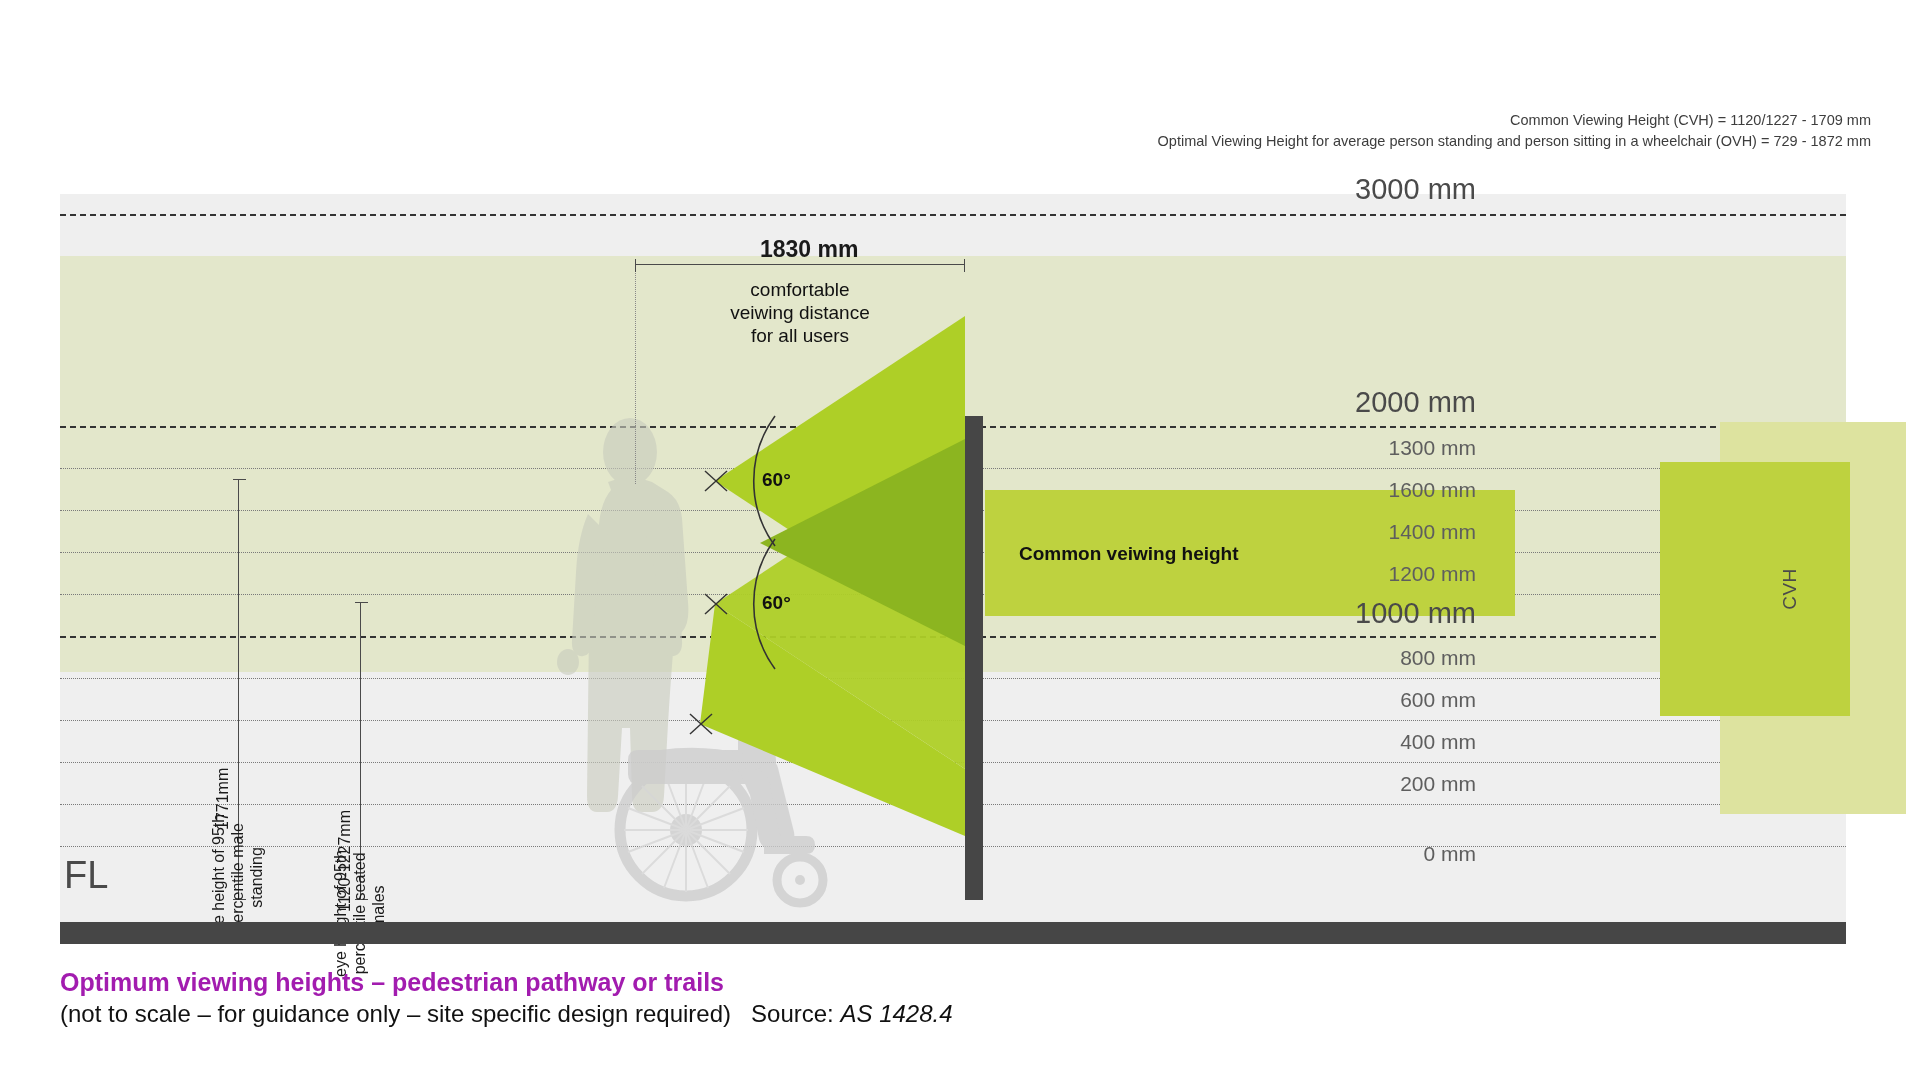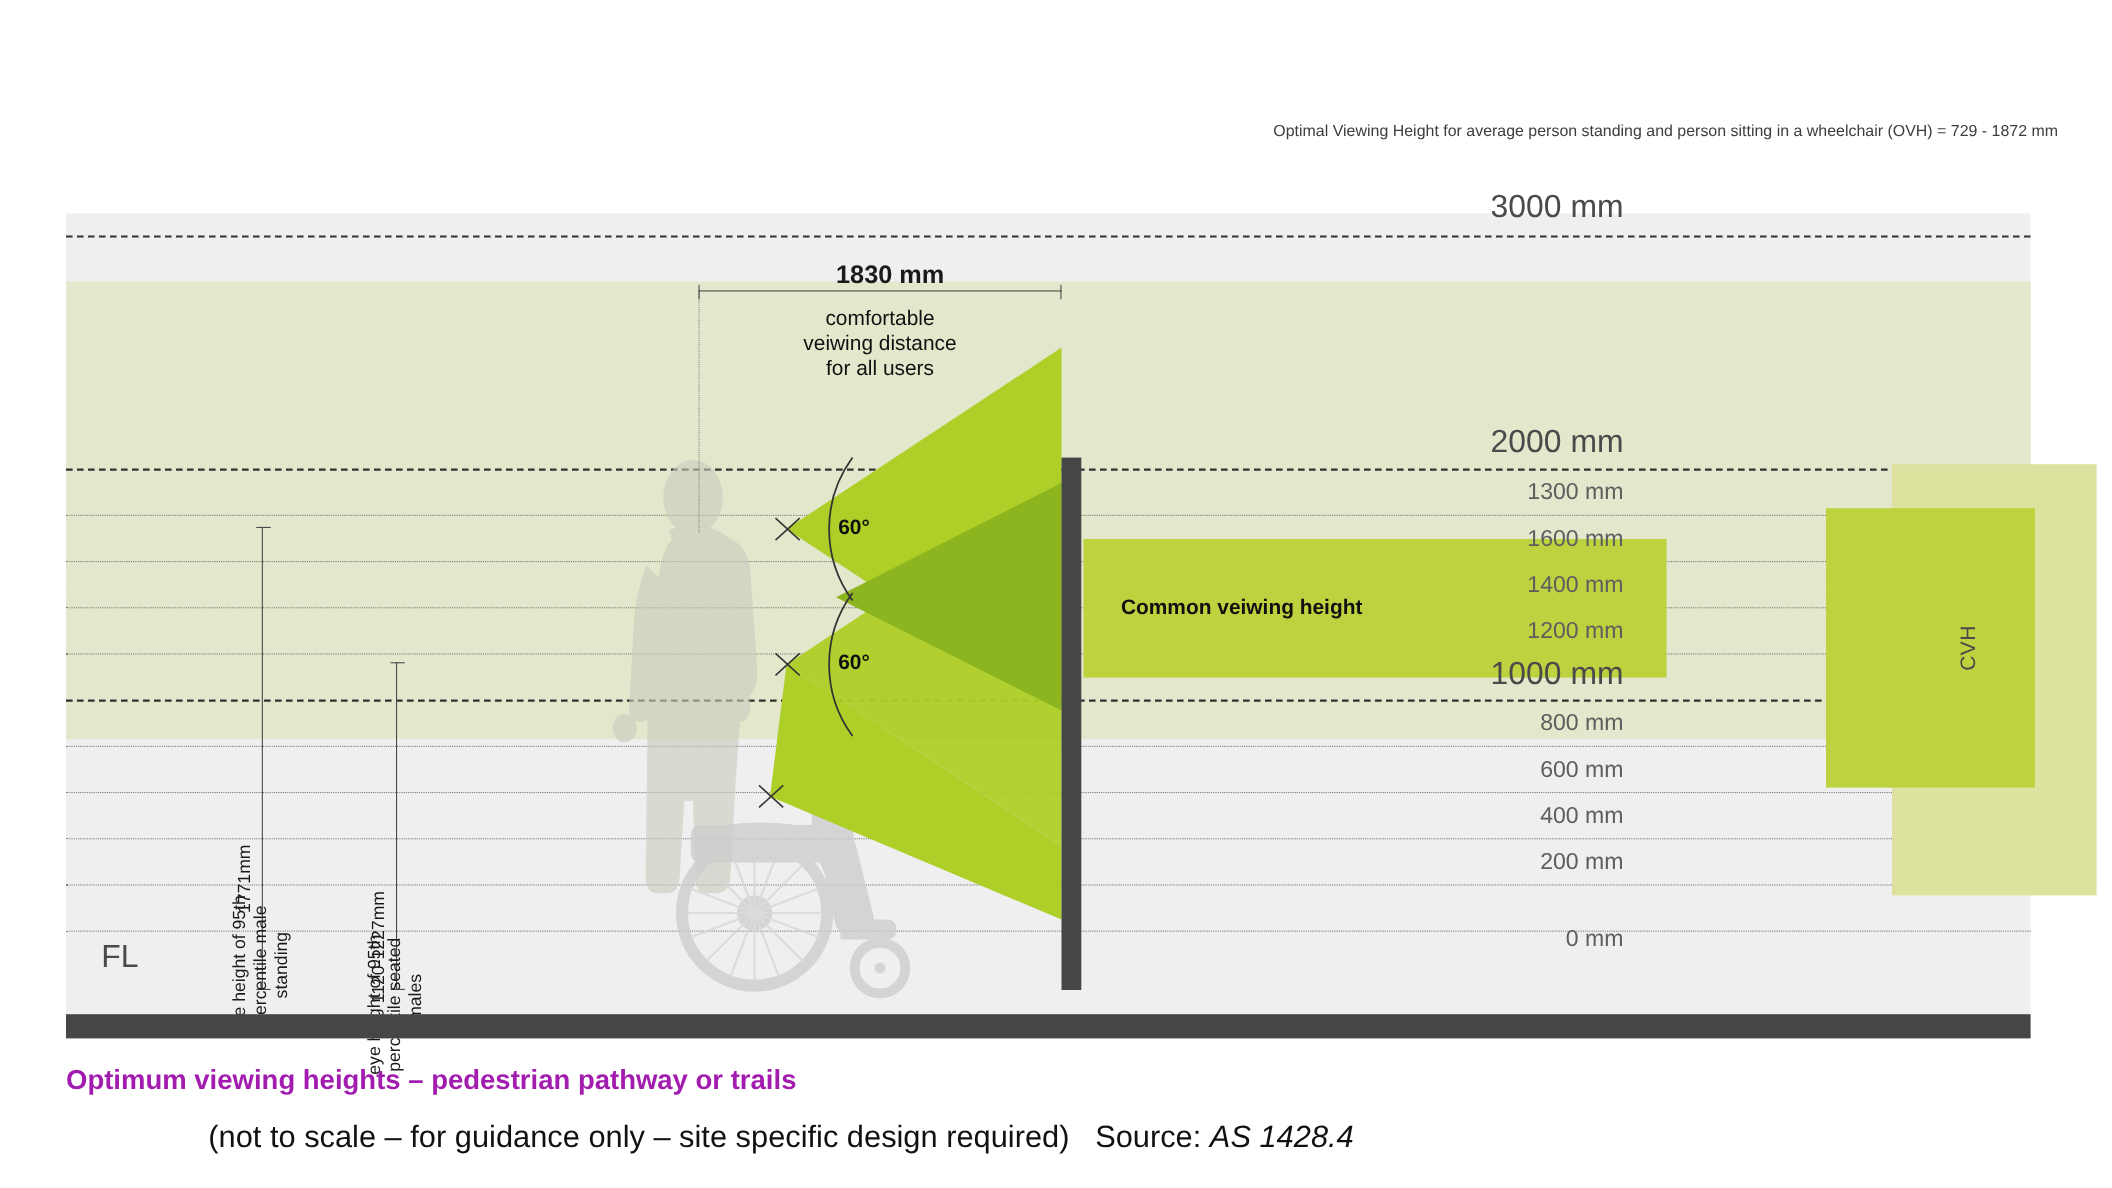--- a/index.html
+++ b/index.html
@@ -44,21 +44,21 @@
   
   .cvh-block{position:absolute;background:#bed23f;}
   .cvh-block .txt{position:absolute;left:34px;top:50%;transform:translateY(-50%);
      font-size:19px;font-weight:bold;color:#111;line-height:23px;text-align:center;
      white-space:nowrap;}
 
   
   .cone-svg{position:absolute;left:0;top:0;overflow:visible;}
 
   
-  #fl-label{position:absolute;left:32px;font-size:29px;color:#4a4a4a;}
+  #fl-label{position:absolute;left:4px;font-size:38px;color:#4a4a4a;}
 
   
   .dim-h{position:absolute;height:0;border-top:1.5px solid #4a4a4a;}
   .dim-h::before,.dim-h::after{content:"";position:absolute;top:-6px;width:0;height:13px;
      border-left:1.5px solid #4a4a4a;}
   .dim-h::before{left:0;} .dim-h::after{right:0;}
   #dim1830-label{position:absolute;font-size:23px;font-weight:bold;color:#1a1a1a;
      white-space:nowrap;}
   #comfort-text{position:absolute;font-size:19px;color:#111;line-height:23px;
      text-align:center;white-space:nowrap;}
@@ -76,27 +76,28 @@
   
   .deg-label{position:absolute;font-size:19px;font-weight:bold;color:#111;}
 
   
   #silhouettes{position:absolute;left:0;top:0;width:1786px;height:728px;
                overflow:hidden;pointer-events:none;}
 
   
   #caption{position:absolute;left:60px;top:968px;width:1300px;}
   #caption .title{font-size:25px;font-weight:bold;color:#a21caf;}
-  #caption .sub{font-size:28px;color:#111;margin-top:21px;text-align:center;}
+  #caption .sub{font-size:24px;color:#111;margin-top:3px;}
   #caption .sub .src-italic{font-style:italic;}
 </style>
 </head>
 <body>
 
 <div id="header-notes">
+  <div>Common Viewing Height (CVH) = 1120/1227 - 1709 mm</div>
   <div>Optimal Viewing Height for average person standing and person sitting in a wheelchair (OVH) = 729 - 1872 mm</div>
 </div>
 
 <div id="diagram">
 
   <div class="plot-bg"></div>
 
   <div class="band-ovh" style="top:62px;height:277px;"></div>
   <div class="band-cvh-h" style="top:339px;height:139px;"></div>
 

